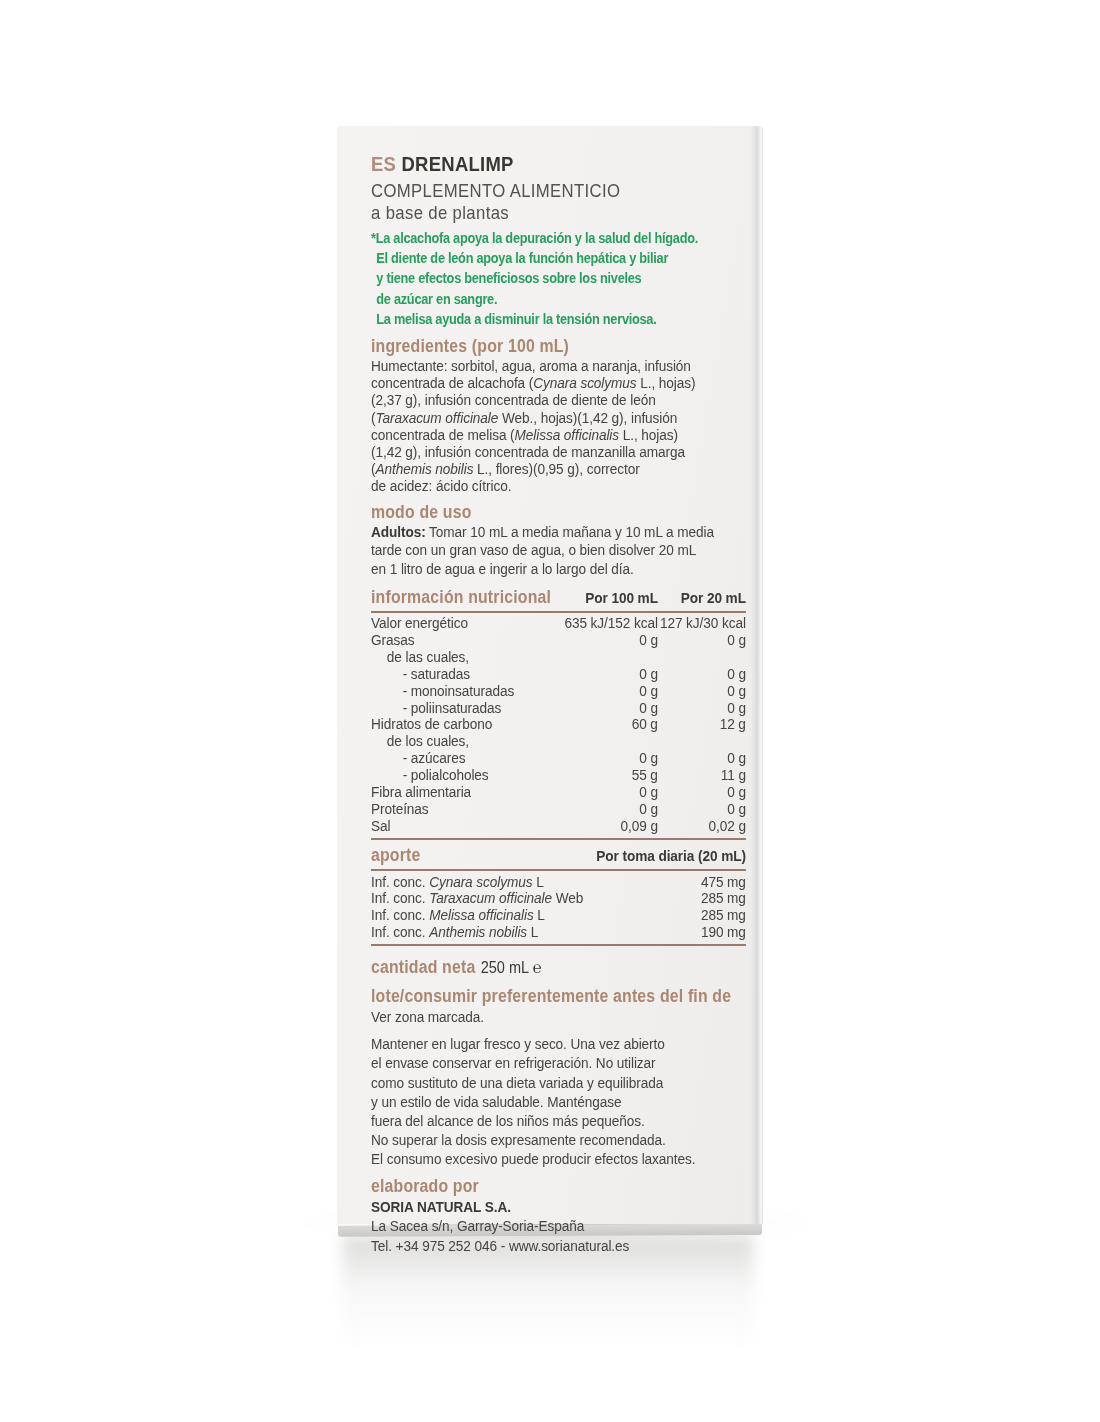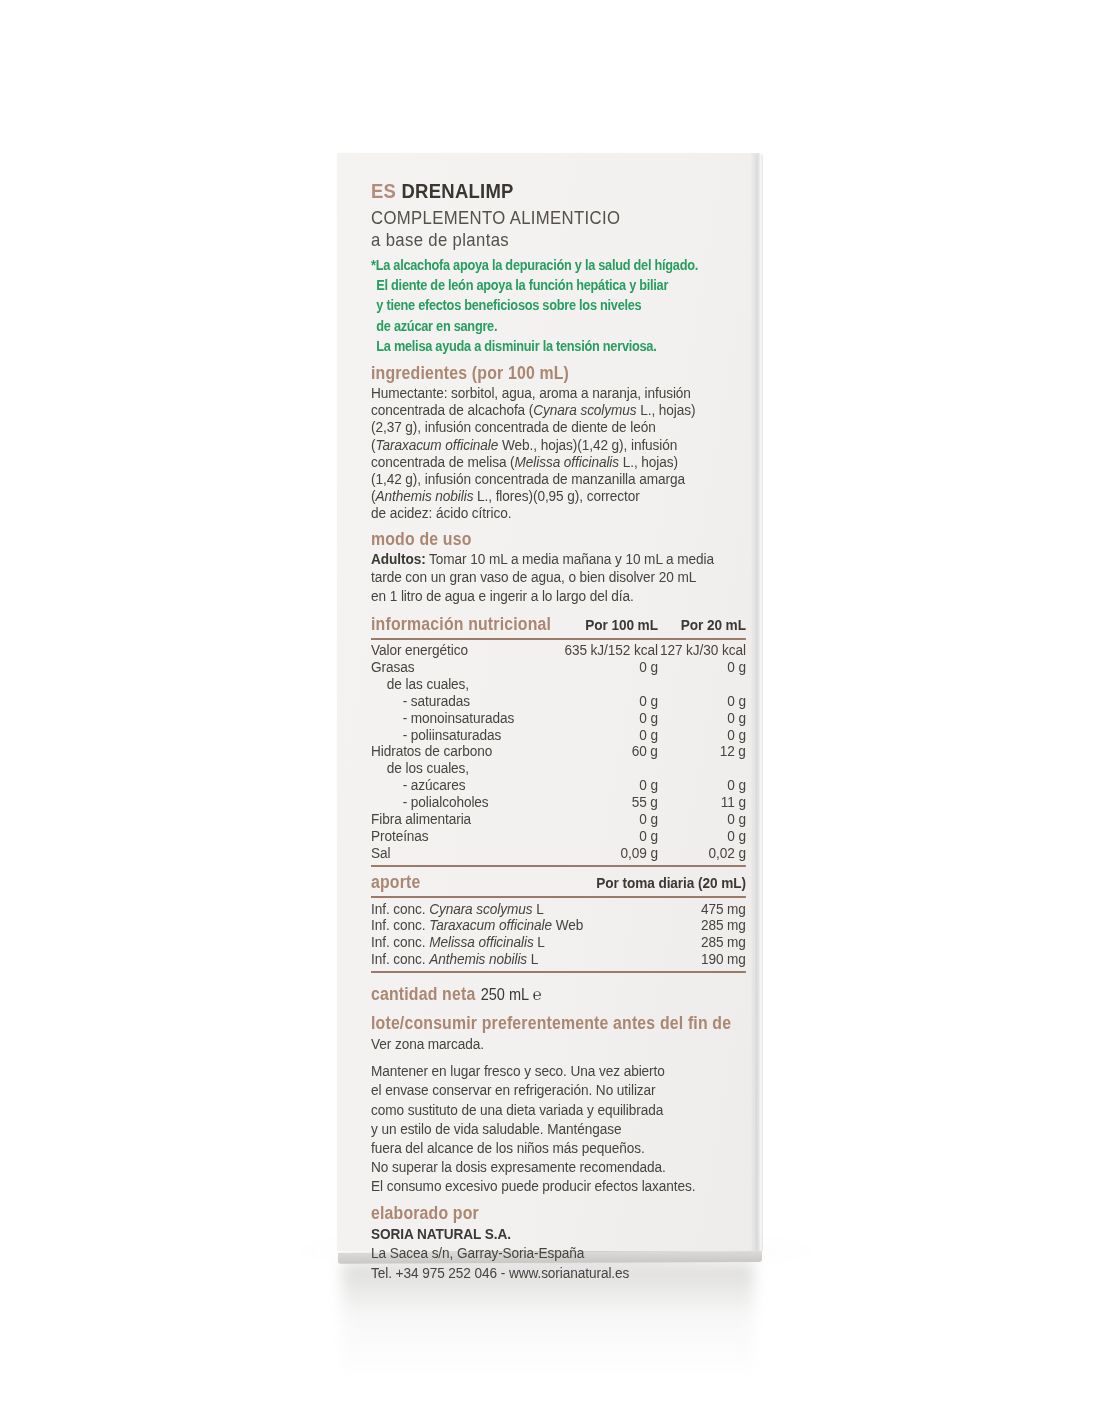--- a/index.html
+++ b/index.html
@@ -2,21 +2,21 @@
 <html><head>
 <meta charset="utf-8">
 <style>
   * { margin:0; padding:0; box-sizing:border-box; }
   html,body { background:#ffffff; }
   body {
     width:1100px; height:1422px; position:relative; overflow:hidden;
     font-family:"Liberation Sans","DejaVu Sans",sans-serif;
     color:#47443f;
   }
-  .stage { position:absolute; inset:0;margin-top:27px; }
+  .stage { position:absolute; inset:0; }
 
   
   .floor-shadow {
     position:absolute; top:1212px; left:285px; width:545px; height:26px;
     background:radial-gradient(ellipse 50% 50% at 50% 50%, rgba(55,53,50,0.38), rgba(55,53,50,0.12) 55%, transparent 75%);
     filter:blur(5px);
   }
   .floor-shadow::before {
     content:""; position:absolute; left:-90px; right:-90px; top:2px; height:18px;
     background:radial-gradient(ellipse 50% 50% at 50% 50%, rgba(90,88,85,0.18), transparent 75%);

